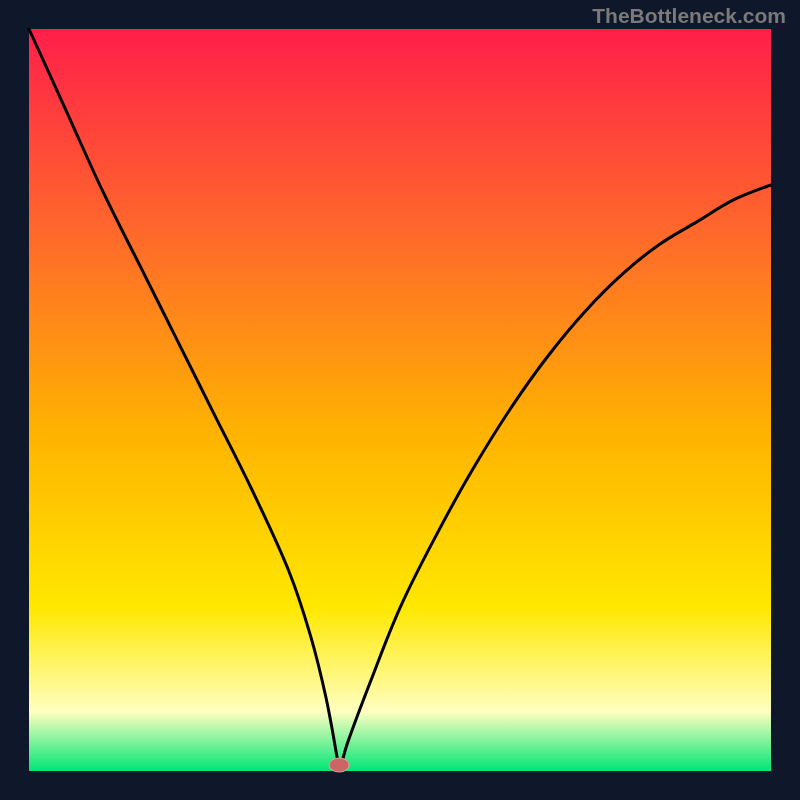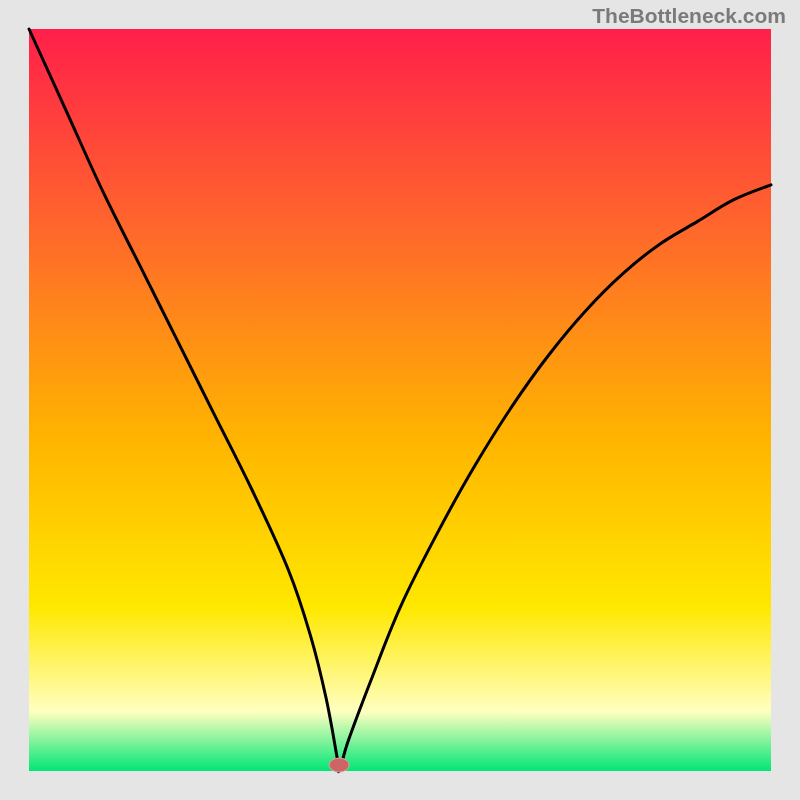--- a/index.html
+++ b/index.html
@@ -9,21 +9,21 @@
     height: 800px;
     background: #000;
     overflow: hidden;
   }
   .frame {
     position: absolute;
     top: 0;
     left: 0;
     width: 800px;
     height: 800px;
-    background: #e5e5e5;
+    background: #0f172a;
   }
   .watermark {
     position: absolute;
     top: 4px;
     right: 14px;
     font-family: Arial, Helvetica, sans-serif;
     font-size: 21px;
     font-weight: bold;
     color: #7a7a7a;
   }

